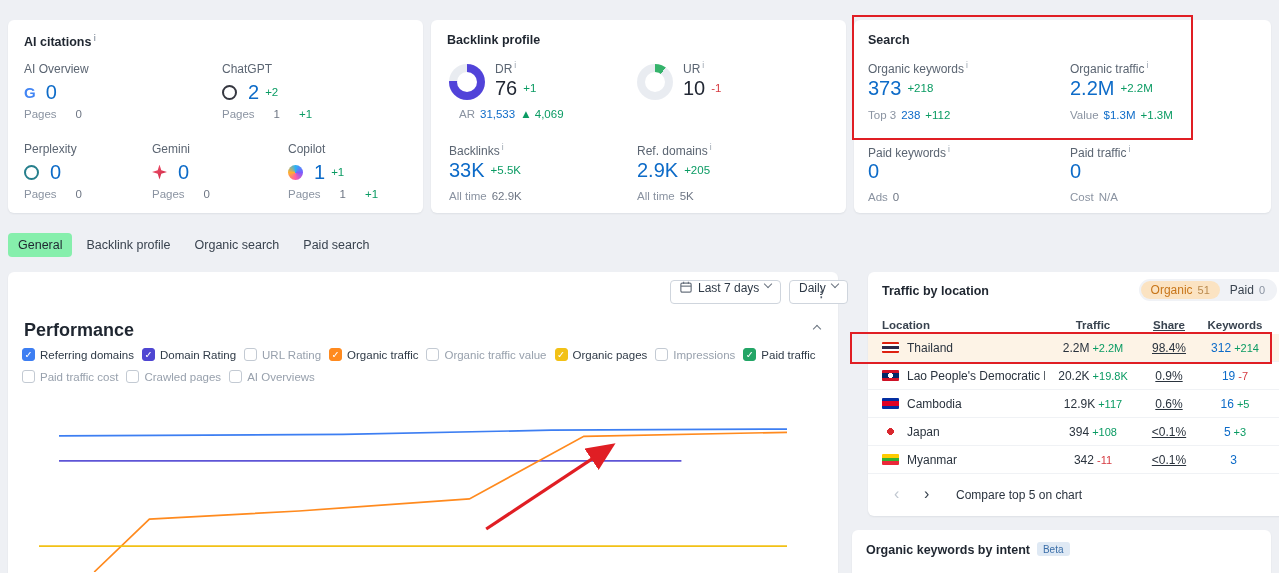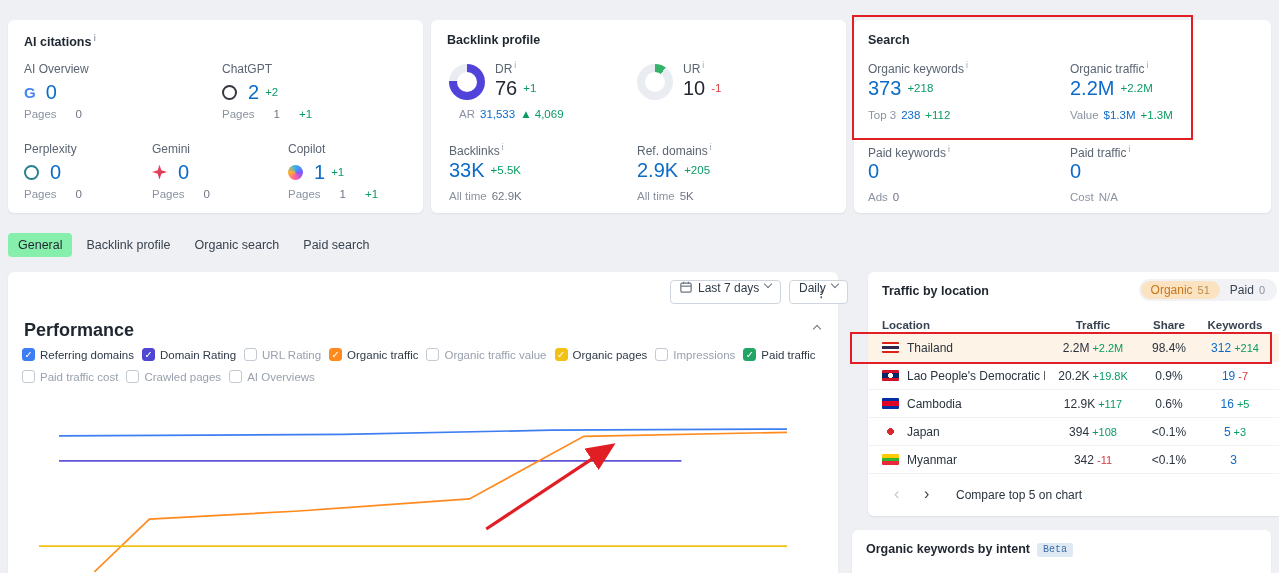--- a/index.html
+++ b/index.html
@@ -53,34 +53,34 @@
   .toggle-item { display:flex; gap:5px; align-items:center; padding:2px 10px; border-radius:11px; font-size:12px; color:#39434f; cursor:pointer; }
   .toggle-item.active { background:#fbe3c2; color:#c8761a; }
   .toggle-count { font-size:11px; color:#8a93a1; }
   .toggle-item.active .toggle-count { color:#b98a4e; }
   .t-head, .t-row { position:absolute; left:0; right:0; display:flex; align-items:center; padding:0 14px; }
   .t-head { height:18px; font-size:11.5px; font-weight:700; color:#39434f; }
   .t-row { height:28px; border-bottom:1px solid #f0f2f5; font-size:12px; color:#2a333e; cursor:pointer; }
   .t-row.hl { background:#fdf3e6; }
   .col-loc { flex:1; display:flex; align-items:center; min-width:0; }
   .loc-name { white-space:nowrap; overflow:hidden; }
-  .w-traffic { width:96px; } .w-share { width:56px; } .w-kw { width:76px; }
+  .w-traffic { width:96px; } .w-share { width:56px;text-decoration:underline; } .w-kw { width:76px; }
   .col-num { text-align:center; }
   .kw-val { color:#0d6bc8; }
   .cell-chg { font-size:11px; color:#0a9b63; margin-left:3px; }
   .flag { display:inline-block; width:17px; height:11px; margin-right:8px; border-radius:1px; flex:none; }
   .flag-th { background:linear-gradient(180deg,#de2110 0 16%,#fff 16% 34%,#2d2a4a 34% 66%,#fff 66% 84%,#de2110 84%); }
   .flag-la { background:radial-gradient(circle at 50% 50%,#fff 0 2.4px,rgba(0,0,0,0) 2.6px),linear-gradient(180deg,#ce1126 0 25%,#002868 25% 75%,#ce1126 75%); }
   .flag-kh { background:linear-gradient(180deg,#032ea1 0 23%,#e00025 23% 77%,#032ea1 77%); }
   .flag-jp { background:radial-gradient(circle at 50% 50%,#d9272e 0 3.4px,#fff 3.6px); }
   .flag-mm { background:linear-gradient(180deg,#fecb00 0 33%,#34b233 33% 66%,#ea2839 66%); }
   .pg { font-size:16px; color:#39434f; cursor:pointer; position:absolute; line-height:16px; }
   .pg.disabled { color:#c0c7d0; }
   .compare { position:absolute; font-size:12px; color:#2a333e; cursor:pointer; }
-  .beta { display:inline-block; margin-left:7px; padding:1.5px 6px; background:#dfe9f4; color:#3a6ea8; border-radius:3px; font-size:10px; font-weight:400; vertical-align:1px;font-family:Liberation Mono, monospace; }
+  .beta { display:inline-block; margin-left:7px; padding:1.5px 6px; background:#dfe9f4; color:#3a6ea8; border-radius:3px; font-size:10px; font-weight:400; vertical-align:1px; }
   .annot { position:absolute; border:2.5px solid #e01e24; z-index:50; pointer-events:none; }
 </style>
 </head>
 <body>
 
 <div class="card" style="left:8px;top:20px;width:415px;height:193px">
   <div class="abs card-title" style="left:16px;top:13px">
     <span>AI citations</span><span class="sup-i">i</span>
   </div>
 

